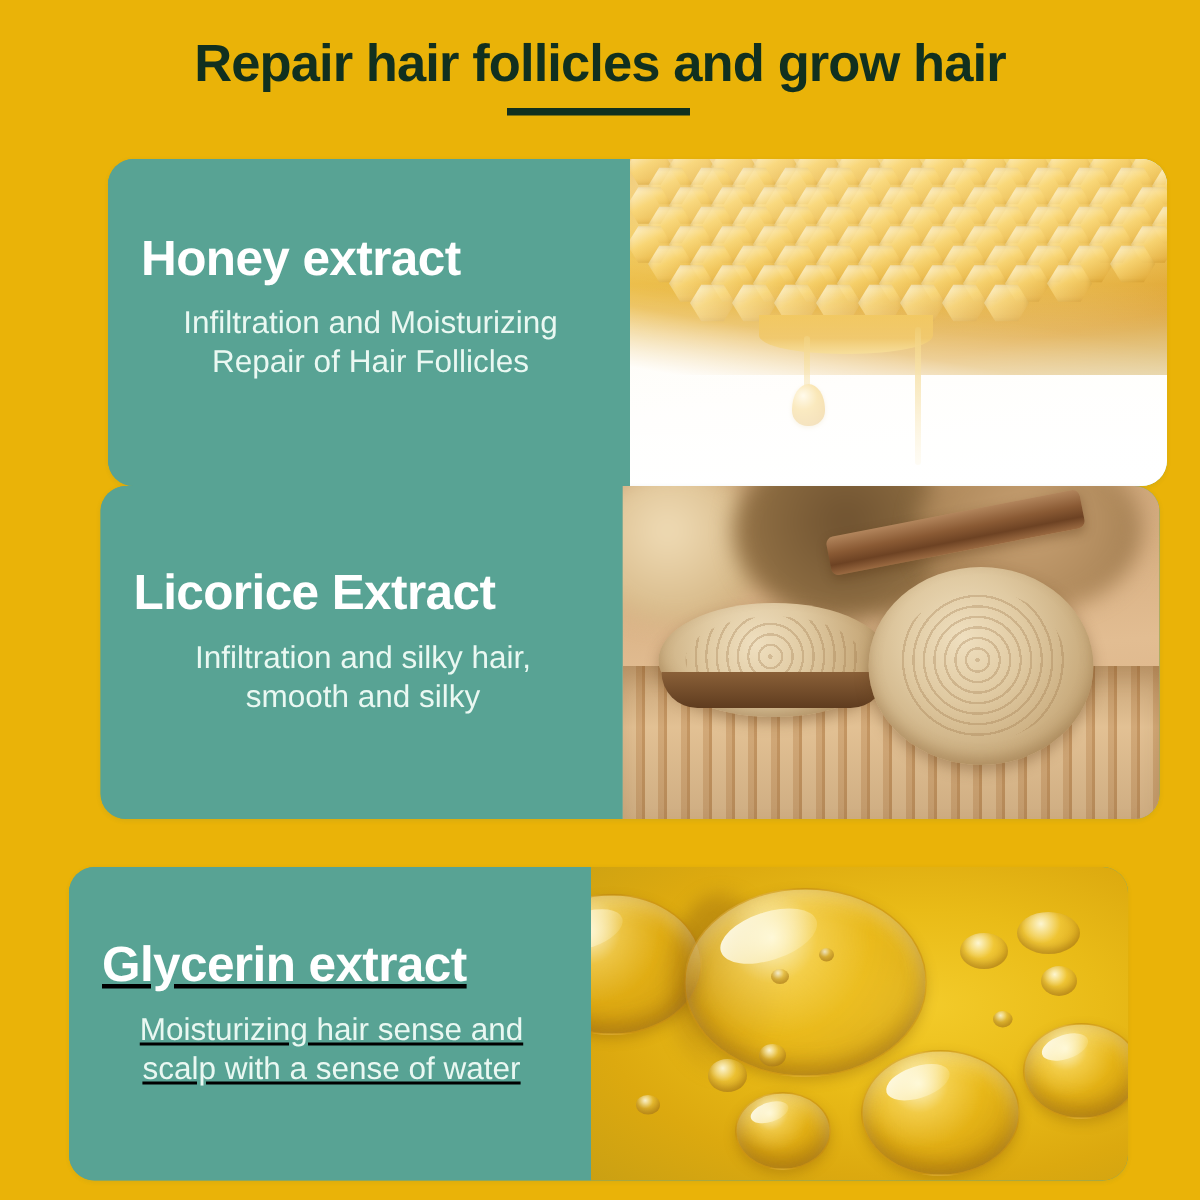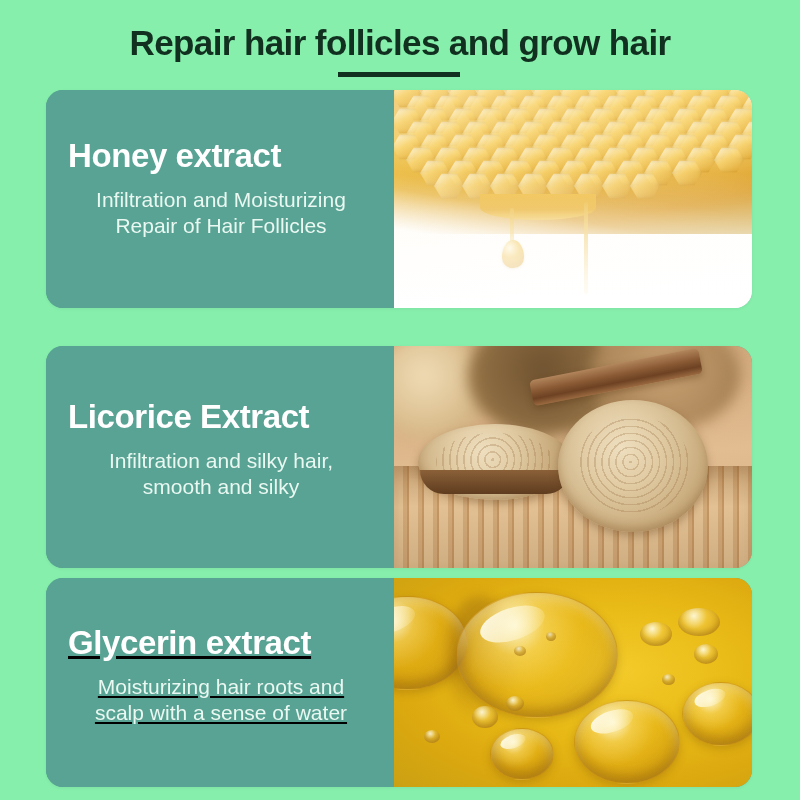--- a/index.html
+++ b/index.html
@@ -11,21 +11,21 @@
     height: 800px;
     background: #eaf8ef;
     font-family: "Liberation Sans", sans-serif;
     overflow: hidden;
   }
 
   .page {
     position: relative;
     width: 800px;
     height: 800px;
-    background: #86efac;
+    background: #eab308;
   }
 
   
   .header {
     position: absolute;
     left: 0;
     top: 22px;
     width: 800px;
     text-align: center;
   }
@@ -50,22 +50,22 @@
   .card {
     position: absolute;
     left: 46px;
     width: 706px;
     border-radius: 17px;
     overflow: hidden;
     display: flex;
     background: #58a394;
     box-shadow: 0 1px 3px rgba(60,110,95,0.10);
   }
-  .card-1 { top: 90px;  height: 218px; }
-  .card-2 { top: 346px; height: 222px; }
+  .card-1 { top: 106px;  height: 218px; margin-left: 26px; }
+  .card-2 { top: 324px; height: 222px; margin-left: 21px; }
   .card-3 { top: 578px; height: 209px; text-decoration: underline; }
 
   .card-text {
     width: 348px;
     flex: 0 0 348px;
     background: #58a394;
     box-sizing: border-box;
     padding: 0 20px 0 22px;
     display: flex;
     flex-direction: column;
@@ -406,21 +406,21 @@
       <div class="lic-slice" style="left:164px; top:54px; width:150px; height:132px;">
         <div class="lic-rings"></div>
       </div>
     </div>
   </div>
 
   <div class="card card-3">
     <div class="card-text">
       <div class="card-heading">Glycerin extract</div>
       <div class="card-body">
-        <span class="line">Moisturizing hair roots and</span>
+        <span class="line">Moisturizing hair sense and</span>
         <span class="line">scalp with a sense of water</span>
       </div>
     </div>
     <div class="card-media media-glycerin">
       <div class="dark-streak" style="left:52px; top:18px; width:70px; height:120px;"></div>
       <div class="drop" style="left:-46px; top:18px; width:118px; height:92px;"></div>
       <div class="drop" style="left:62px; top:14px; width:160px; height:124px;"></div>
       <div class="drop" style="left:180px; top:122px; width:104px; height:82px;"></div>
       <div class="drop" style="left:288px; top:104px; width:76px; height:62px;"></div>
       <div class="drop" style="left:96px; top:150px; width:62px; height:50px;"></div>

